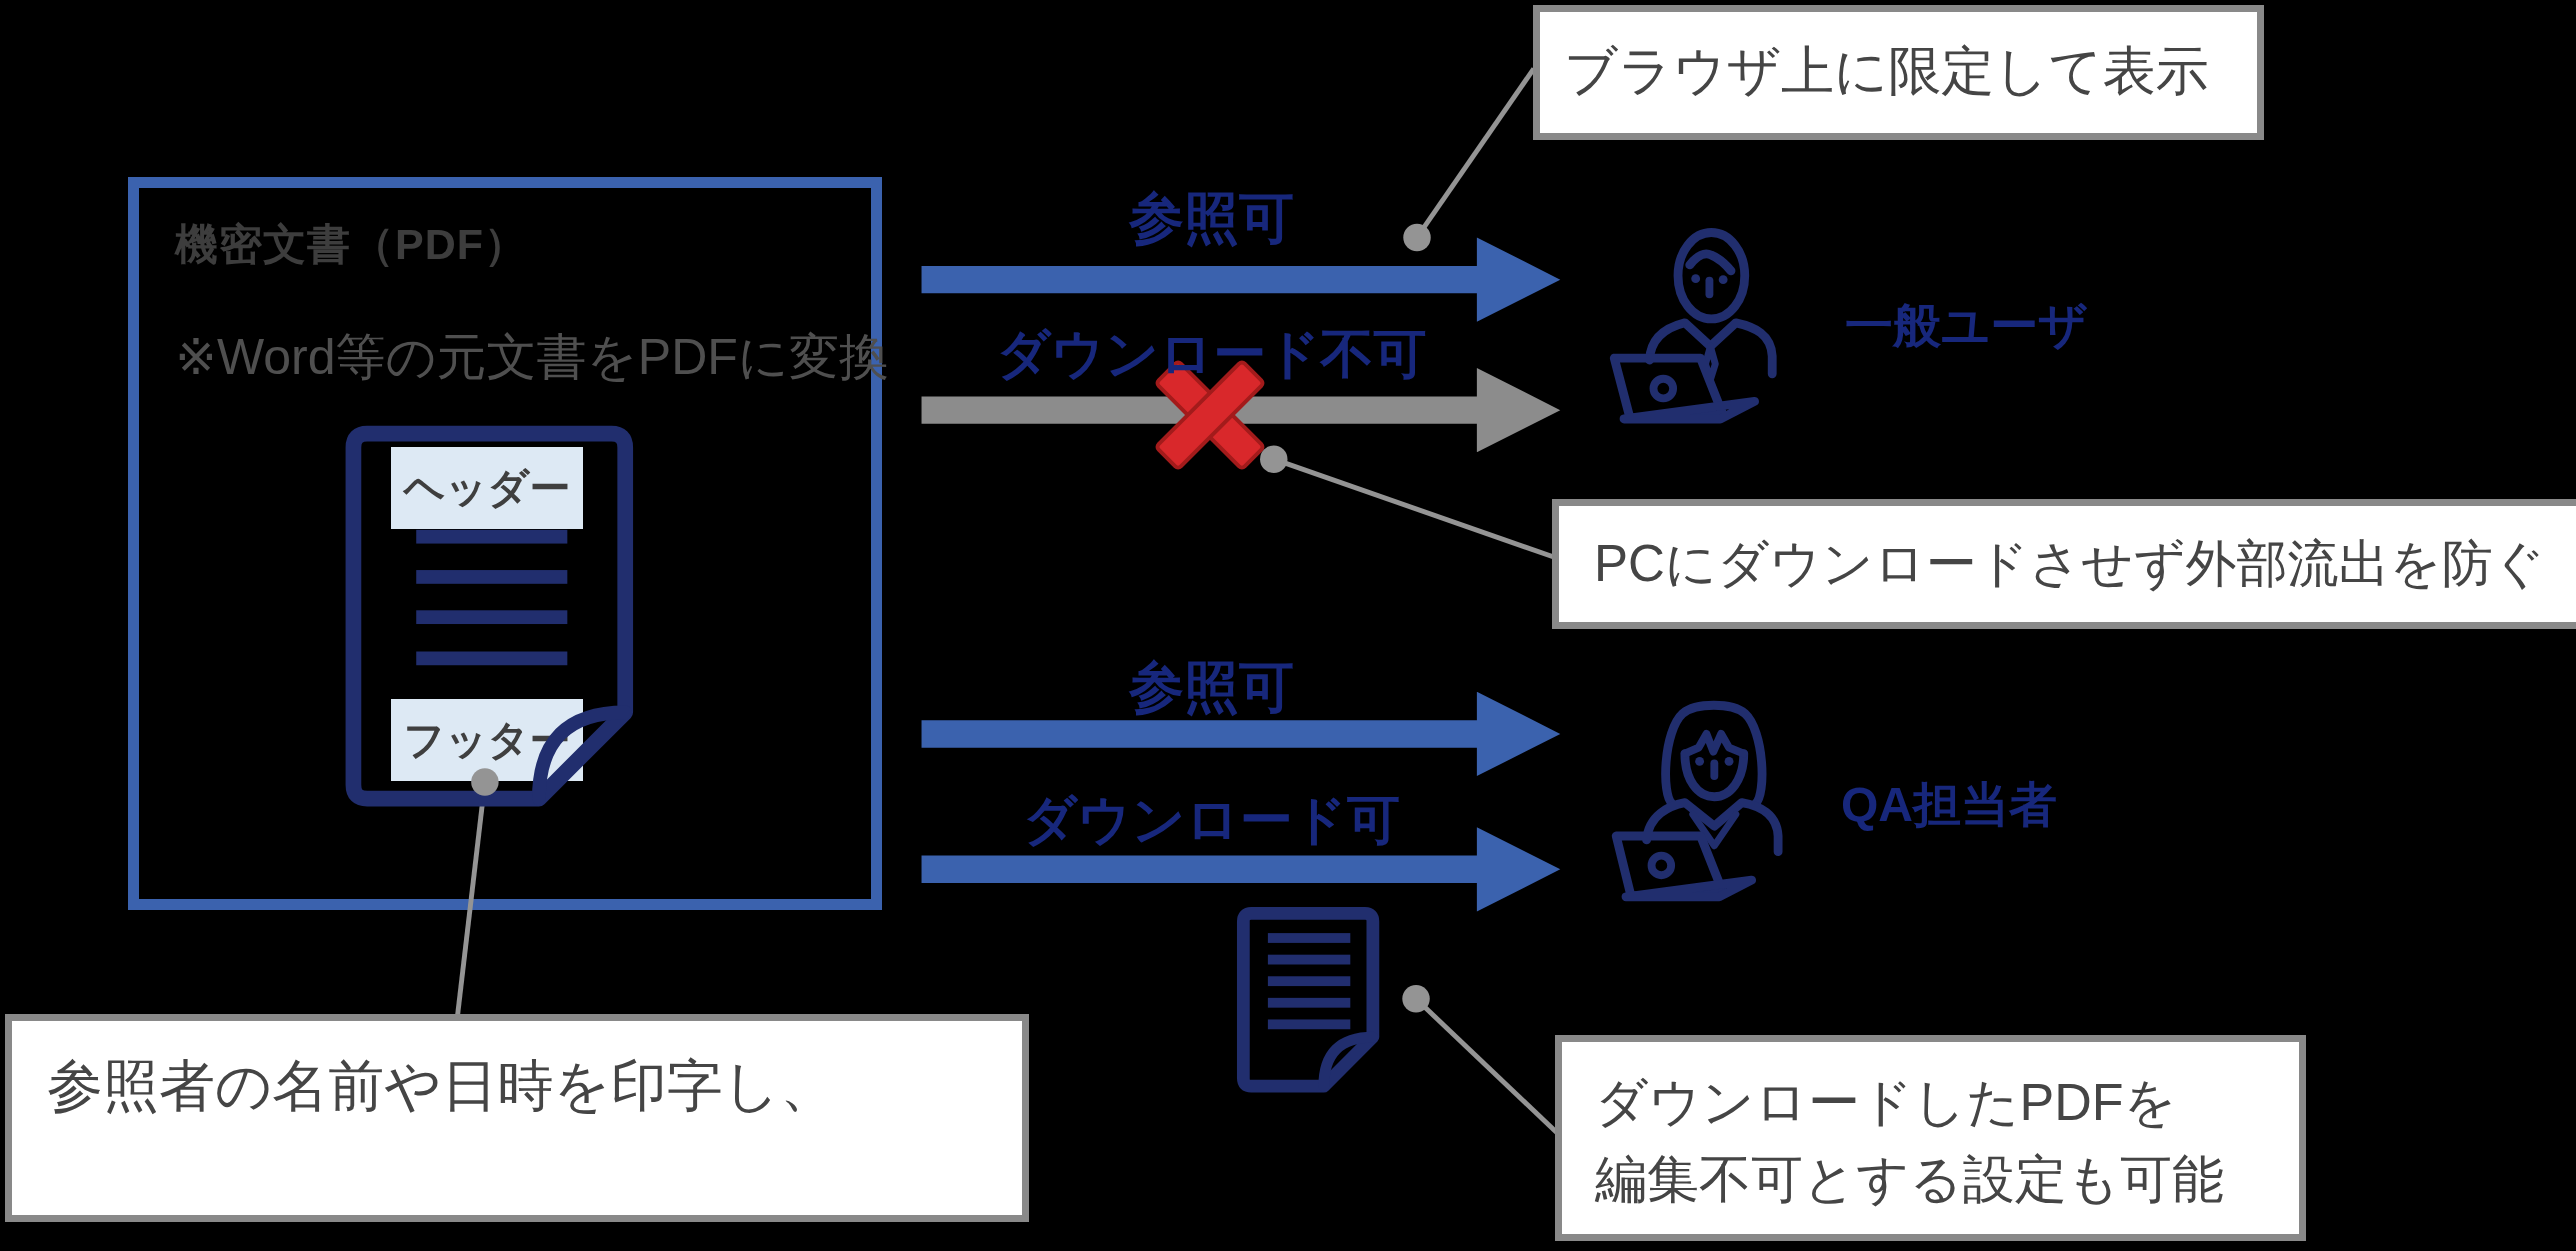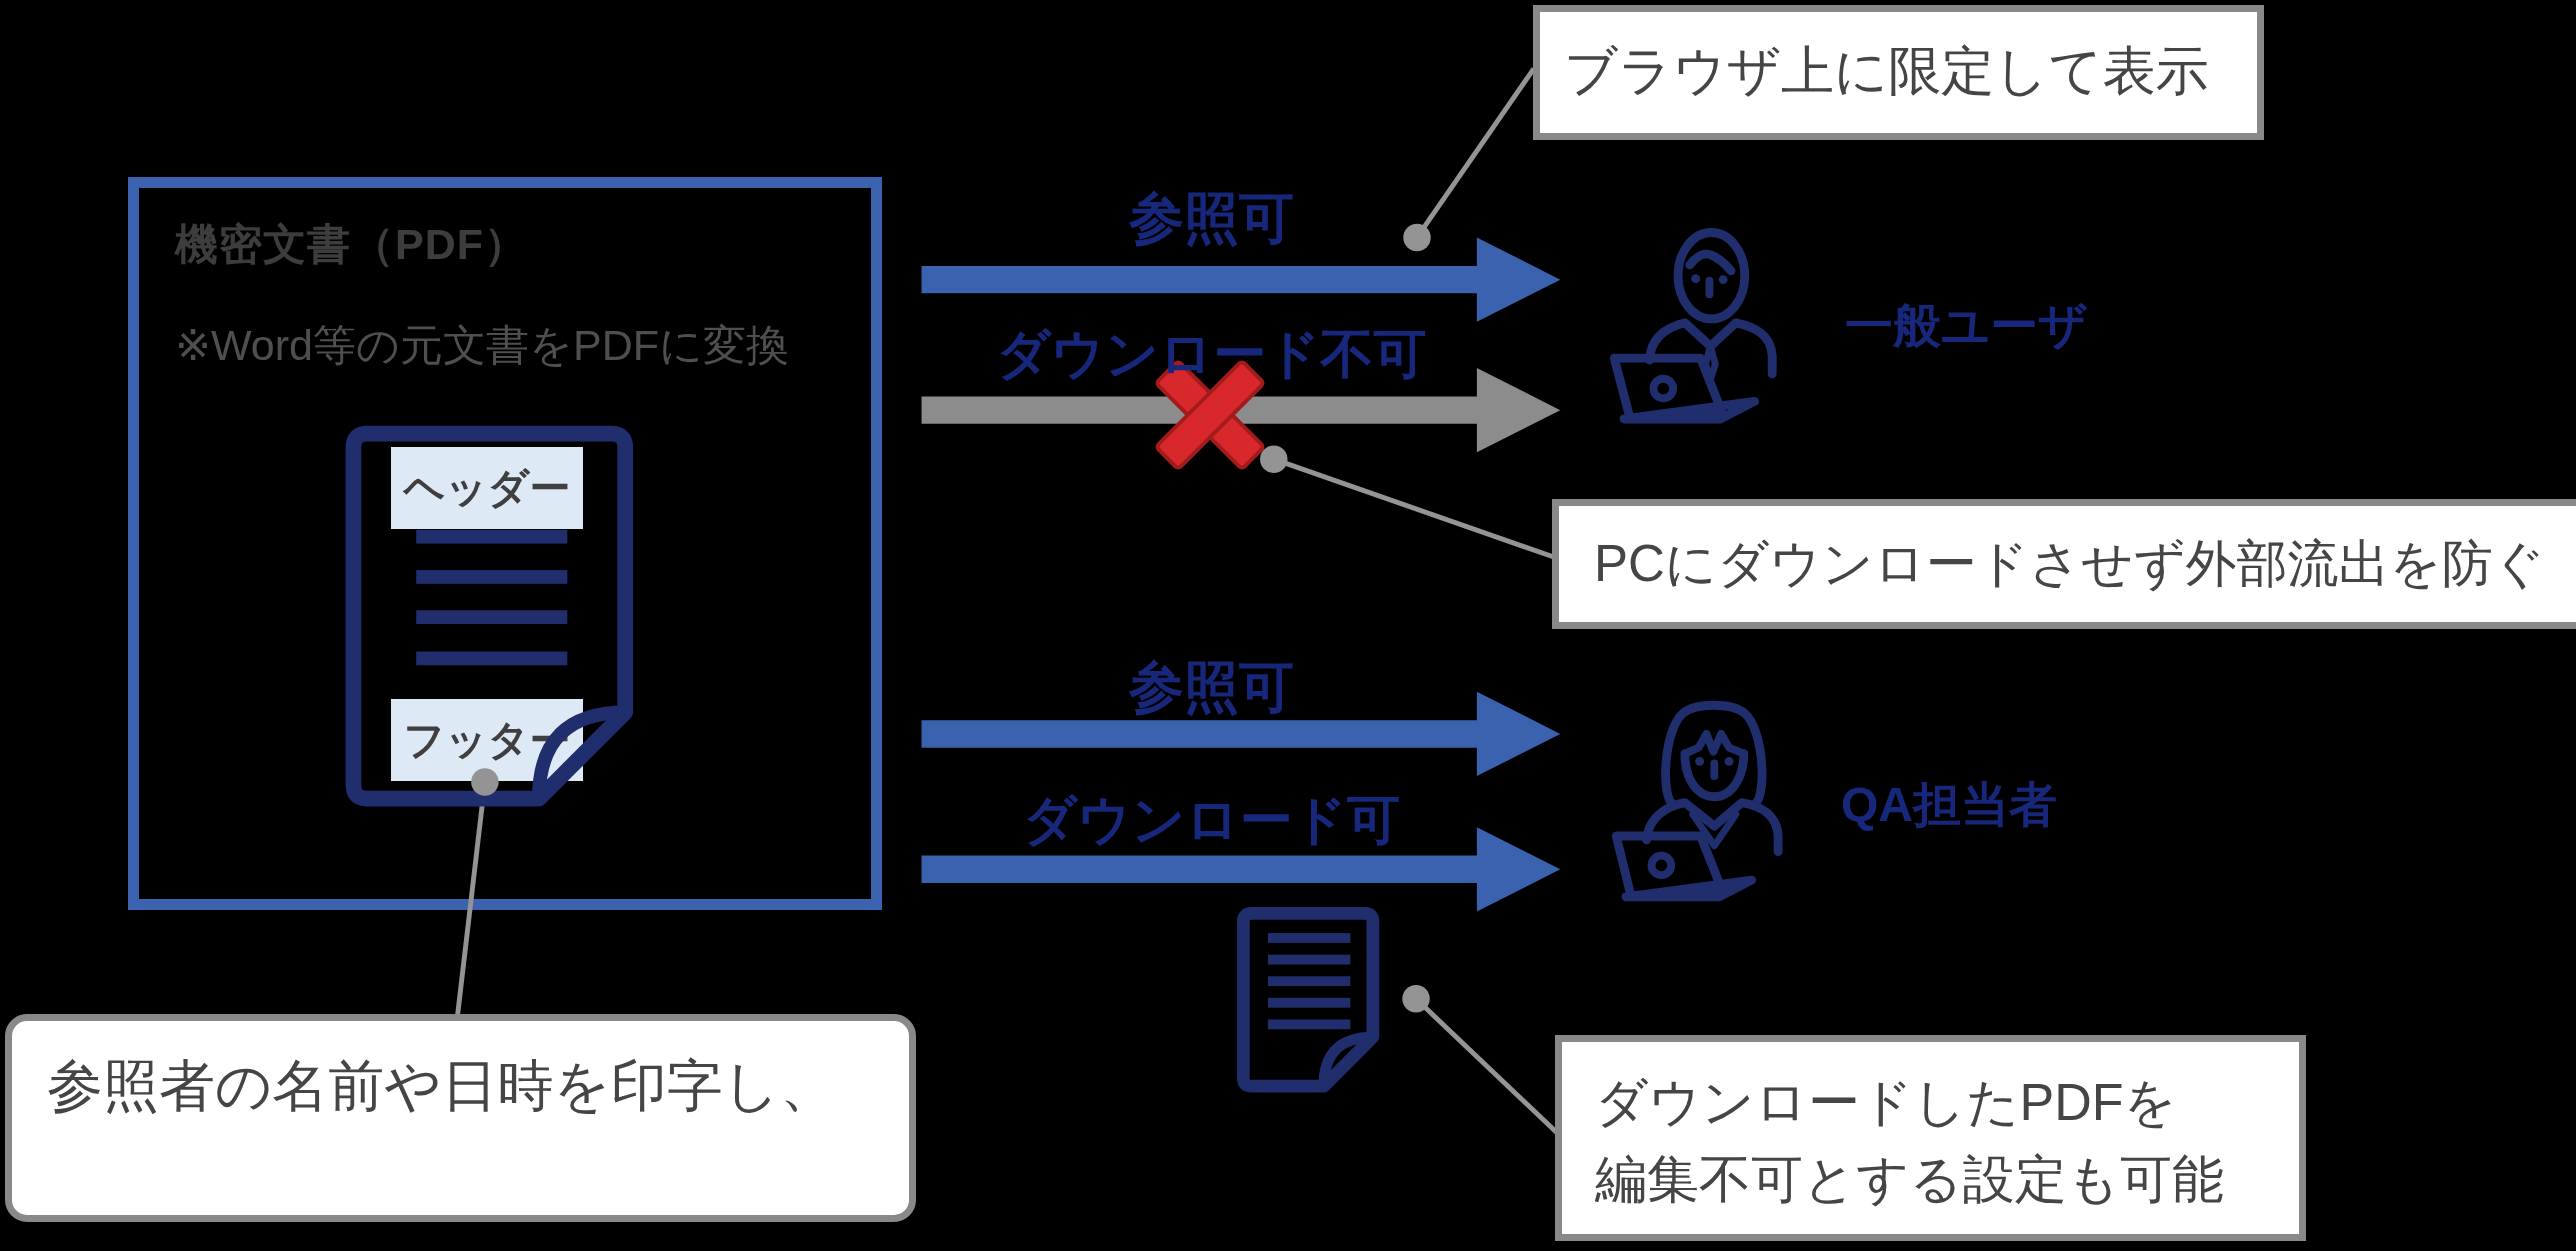--- a/index.html
+++ b/index.html
@@ -15,21 +15,21 @@
   .big-box{
     left:128px;top:177px;width:754px;height:733px;
     border:11.8px solid var(--blue,#3B62AE);
     box-sizing:border-box;background:transparent;z-index:1;
   }
   .big-title{
     left:175px;top:216px;font-size:43px;font-weight:bold;
     color:var(--title-gray,#3D3D3D);letter-spacing:1px;z-index:1;white-space:nowrap;text-align:right;
   }
   .big-note{
-    left:175px;top:317px;font-size:43px;
+    left:175px;top:324px;font-size:50px;
     color:var(--note-gray,#4F4F4F);z-index:1;white-space:nowrap;
   }
   .chip{
     width:192px;height:82px;background:var(--chip-bg,#DDE9F4);
     color:var(--chip-text,#3F3F3F);font-size:41px;font-weight:600;
     display:flex;align-items:center;justify-content:center;z-index:1;
   }
   .chip.header{left:391px;top:447px;font-family:Liberation Mono, monospace;}
   .chip.footer{left:391px;top:699px;}
   
@@ -65,22 +65,22 @@
   }
   .callout-box.top{
     left:1533px;top:4.9px;width:731px;height:135px;
     display:flex;align-items:center;padding-left:24px;font-size:53px;white-space:nowrap;
   }
   .callout-box.pc{
     left:1552px;top:499px;width:1040px;height:130px;
     display:flex;align-items:center;padding-left:35px;font-size:51px;white-space:nowrap;
   }
   .callout-box.bl{
-    left:4.9px;top:1014px;width:911px;height:208px;
-    padding:25.5px 0 0 35px;font-size:56px;line-height:78px;white-space:nowrap;border-radius:22px;
+    left:4.9px;top:1014px;width:1024px;height:208px;
+    padding:25.5px 0 0 35px;font-size:56px;line-height:78px;white-space:nowrap;
   }
   .callout-box.br{
     left:1555px;top:1035px;width:751px;height:206px;
     padding:21.6px 0 0 33px;font-size:52px;line-height:77px;white-space:nowrap;
   }
 </style>
 </head>
 <body>
 
 <div class="canvas">

